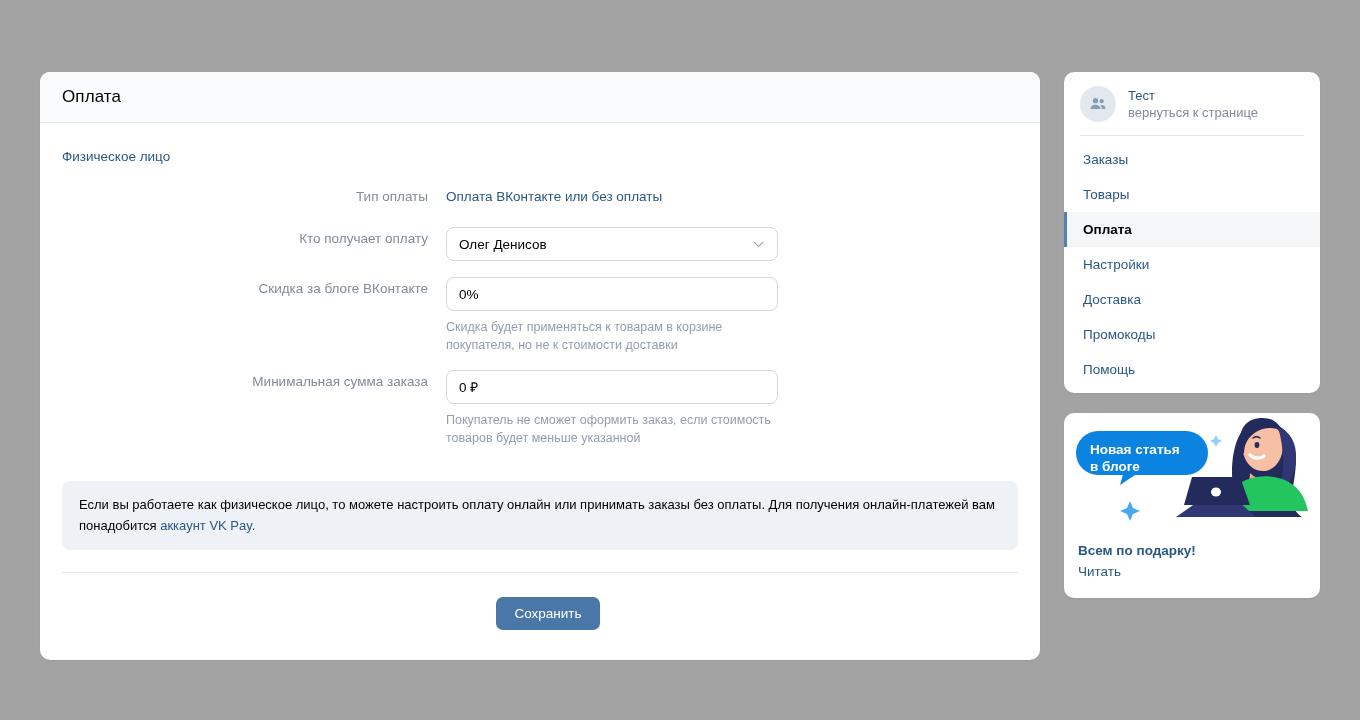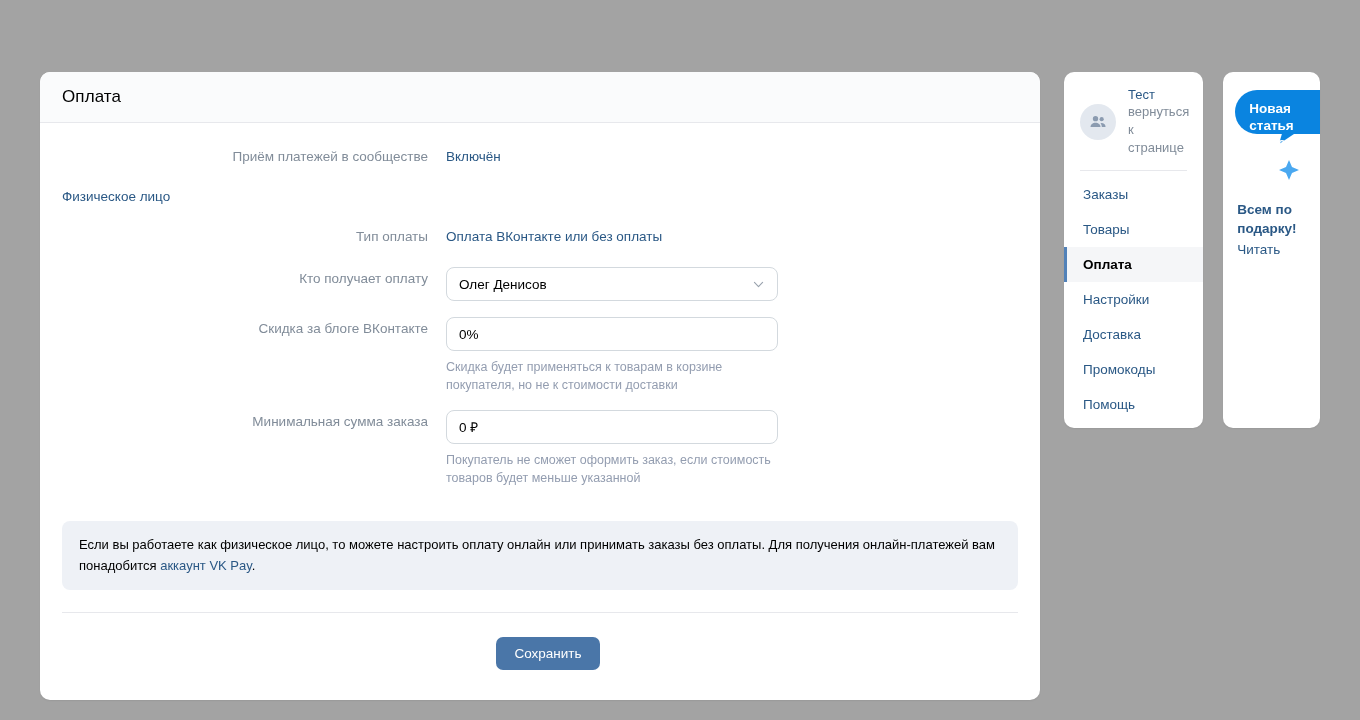--- a/index.html
+++ b/index.html
@@ -129,21 +129,21 @@
     border: none;
     border-radius: 7px;
     font-size: 13.5px;
     padding: 0 18px;
     height: 33px;
     cursor: pointer;
     font-family: "Liberation Sans", sans-serif;
   }
 
   
-  .right-col { width: 256px; flex: none; display: flex; flex-direction: row; gap: 20px; }
+  .right-col { width: 256px; flex: none; display: flex; flex-direction: column; gap: 20px; }
 
   .nav-card {
     background: #ffffff;
     border-radius: 10px;
     box-shadow: 0 1px 2px rgba(0,0,0,.06);
     padding: 12px 0 6px 0;
     overflow: hidden;
   }
   .acct {
     display: flex; align-items: center; gap: 12px;
@@ -203,26 +203,20 @@
 <div class="page">
 
   <div class="main-card">
 
     <div class="card-header">
       <div class="title">Оплата</div>
     </div>
 
     <div class="form-body">
 
-      <div class="row row-static">
-        <div class="lbl">Приём платежей в сообществе</div>
-        <div class="fld">
-          <div class="static-val">Включён</div>
-        </div>
-      </div>
 
       <div class="row row-static">
         <div class="fld">
           <div class="static-val">Физическое лицо</div>
         </div>
       </div>
 
       <div class="row row-static">
         <div class="lbl">Тип оплаты</div>
         <div class="fld">

